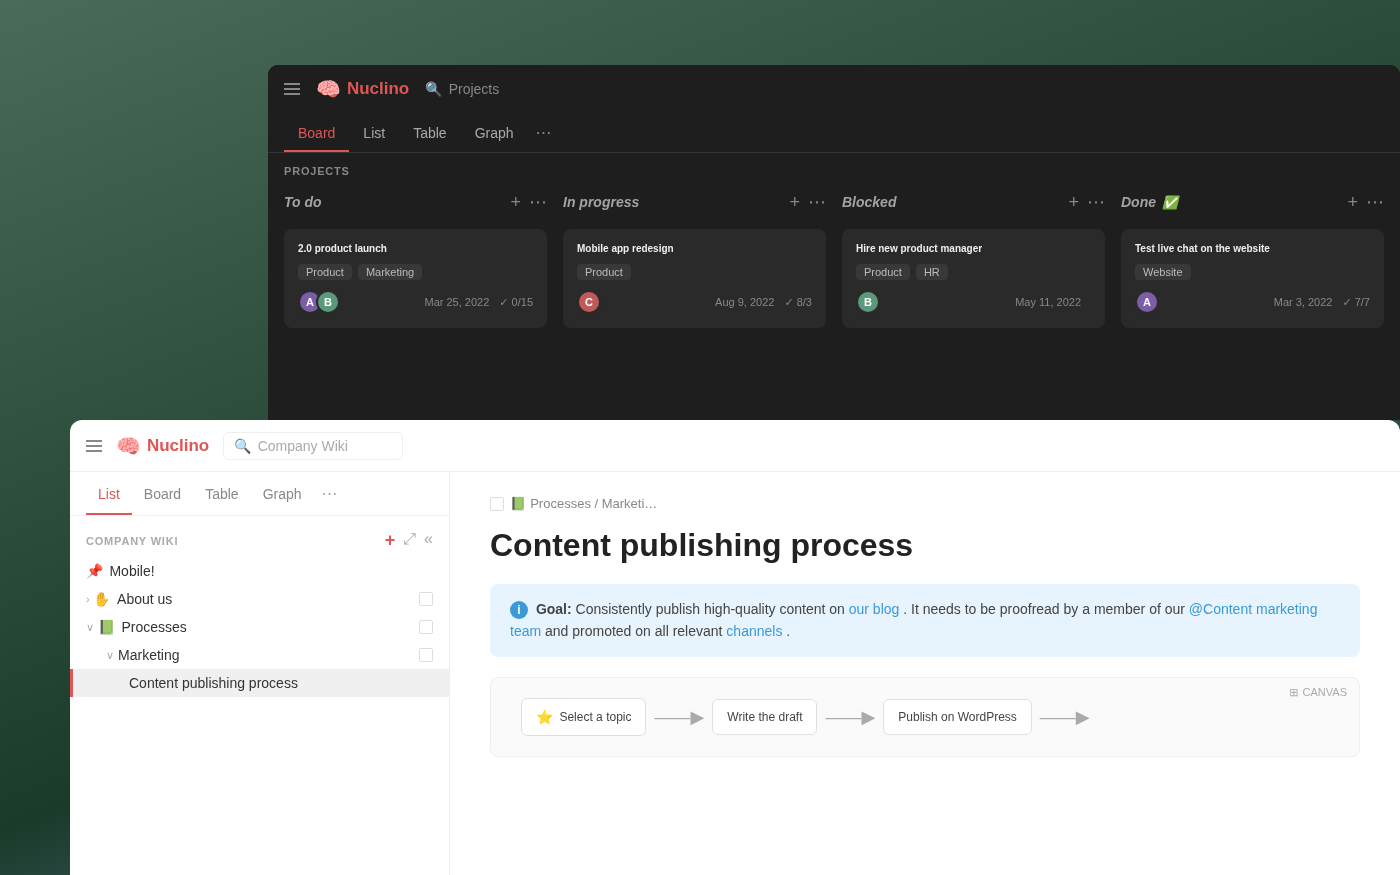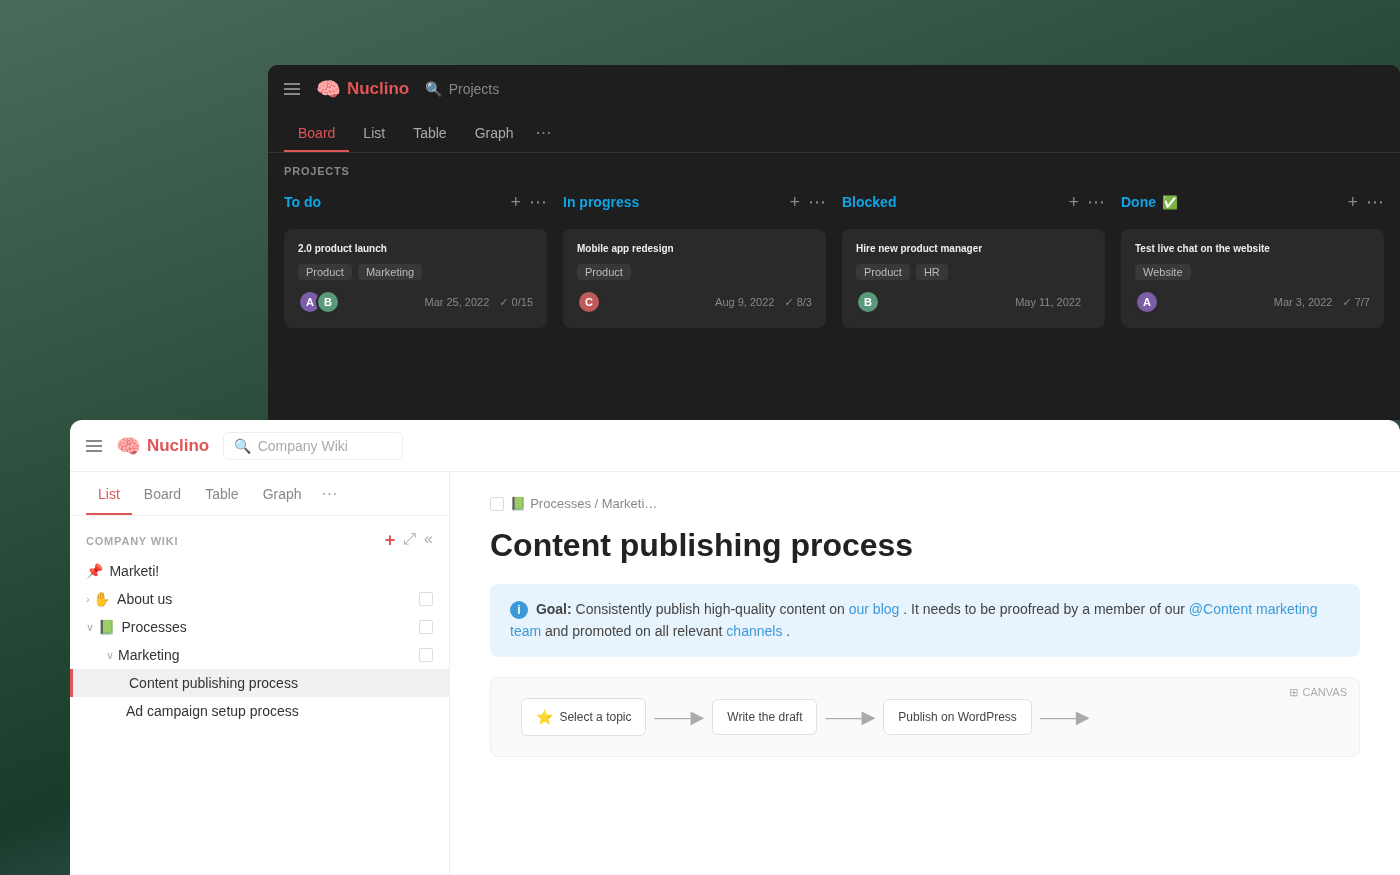--- a/index.html
+++ b/index.html
@@ -121,22 +121,22 @@
     .col-header {
       display: flex;
       align-items: center;
       justify-content: space-between;
       padding: 6px 0;
       margin-bottom: 10px;
     }
     .col-title {
       font-size: 14px;
       font-weight: 600;
-      color: #0ea5e9;
-      display: flex; align-items: center; gap: 6px;
+      color: #a3a3a3;
+      display: flex; align-items: center; gap: 6px; font-style: italic;
     }
     .col-title .done-badge {
       font-size: 13px;
     }
     .col-header-actions {
       display: flex; align-items: center; gap: 8px;
     }
     .col-header-actions span {
       color: #888; font-size: 18px; cursor: pointer;
     }
@@ -624,21 +624,21 @@
         <span class="sidebar-section-label">COMPANY WIKI</span>
         <div class="sidebar-section-actions">
           <span style="font-size:18px;color:#e05555;font-weight:600;">+</span>
           <span>⤢</span>
           <span>«</span>
         </div>
       </div>
 
       <div class="sidebar-item">
         <span class="item-icon">📌</span>
-        <span class="item-label">Marketi!</span>
+        <span class="item-label">Mobile!</span>
       </div>
 
       <div class="sidebar-item">
         <span class="chevron">›</span>
         <span class="item-icon">✋</span>
         <span class="item-label">About us</span>
         <div class="item-checkbox"></div>
       </div>
 
       <div class="sidebar-item">
@@ -652,23 +652,20 @@
         <span class="chevron">∨</span>
         <span class="item-label">Marketing</span>
         <div class="item-checkbox"></div>
       </div>
 
       <div class="sidebar-item sidebar-item-sub2 active-page">
         <span class="item-label">Content publishing process</span>
       </div>
 
 
-      <div class="sidebar-item sidebar-item-sub2">
-        <span class="item-label">Ad campaign setup process</span>
-      </div>
 
     </div>
 
     <div class="main-area">
 
       <div class="breadcrumb">
         <div class="breadcrumb-checkbox"></div>
         <span class="breadcrumb-item">
           <span>📗</span>
           <span>Processes / Marketi…</span>

